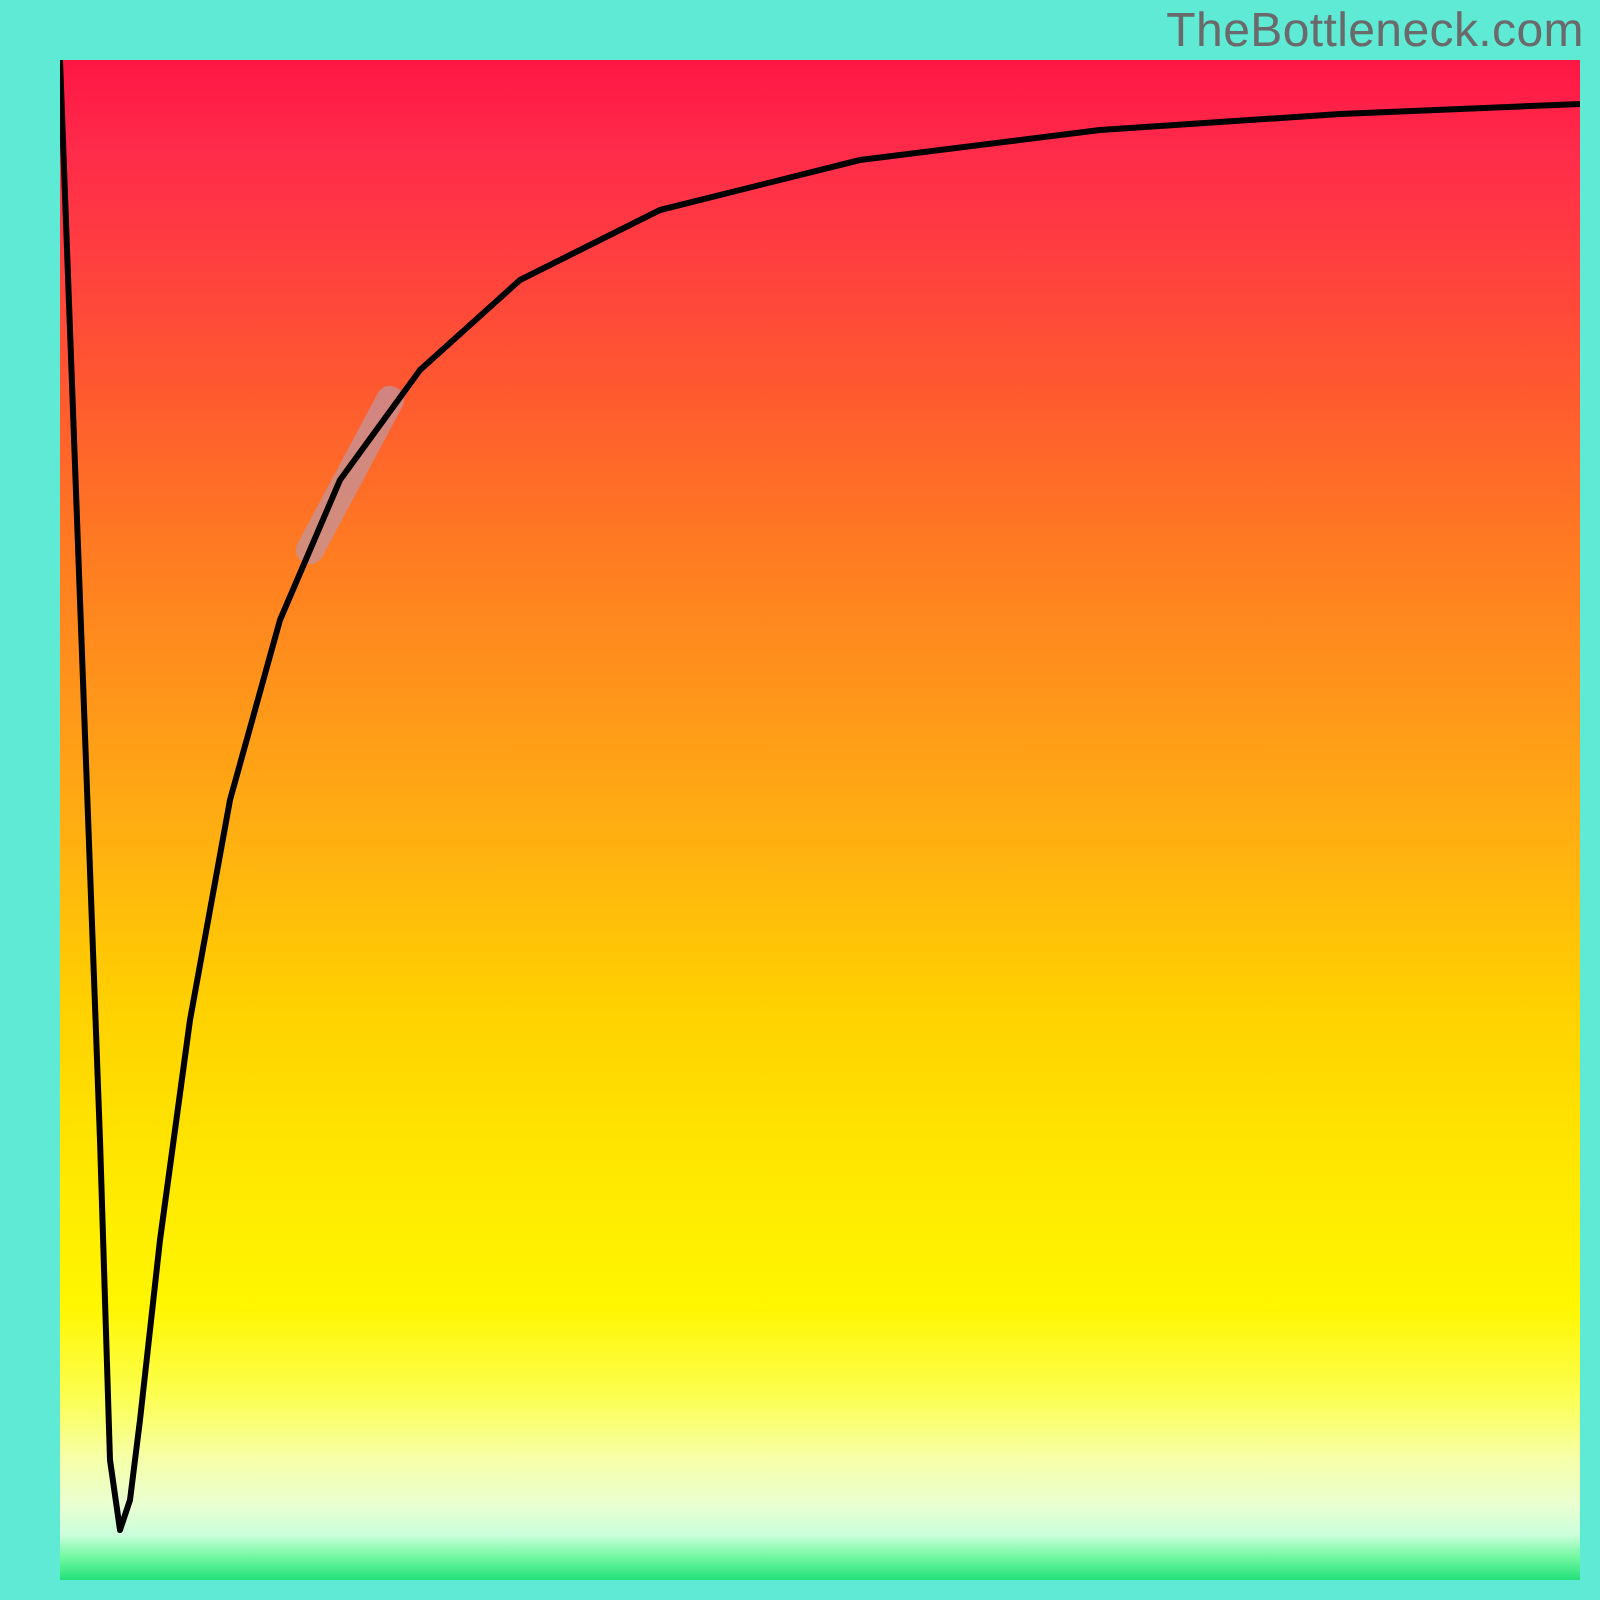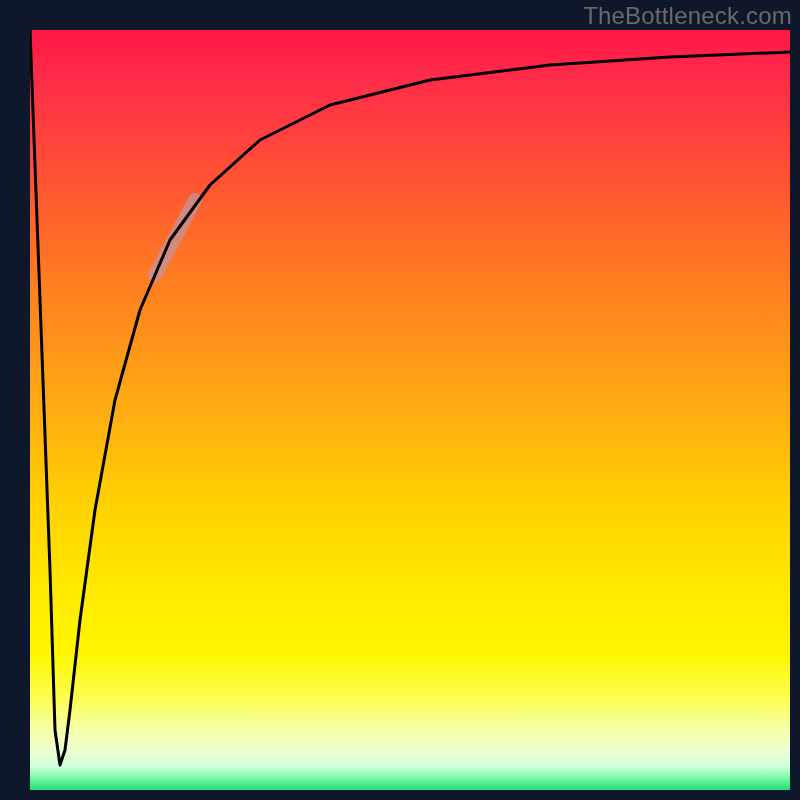--- a/index.html
+++ b/index.html
@@ -8,21 +8,21 @@
     width: 800px;
     height: 800px;
     background: #000;
     overflow: hidden;
     font-family: Arial, Helvetica, sans-serif;
   }
   .frame {
     position: relative;
     width: 800px;
     height: 800px;
-    background: #0f172a;
+    background: #5eead4;
   }
   .watermark {
     position: absolute;
     top: 2px;
     right: 8px;
     color: #6a6a6a;
     font-size: 24px;
     font-weight: 500;
     letter-spacing: 0.2px;
     z-index: 10;

